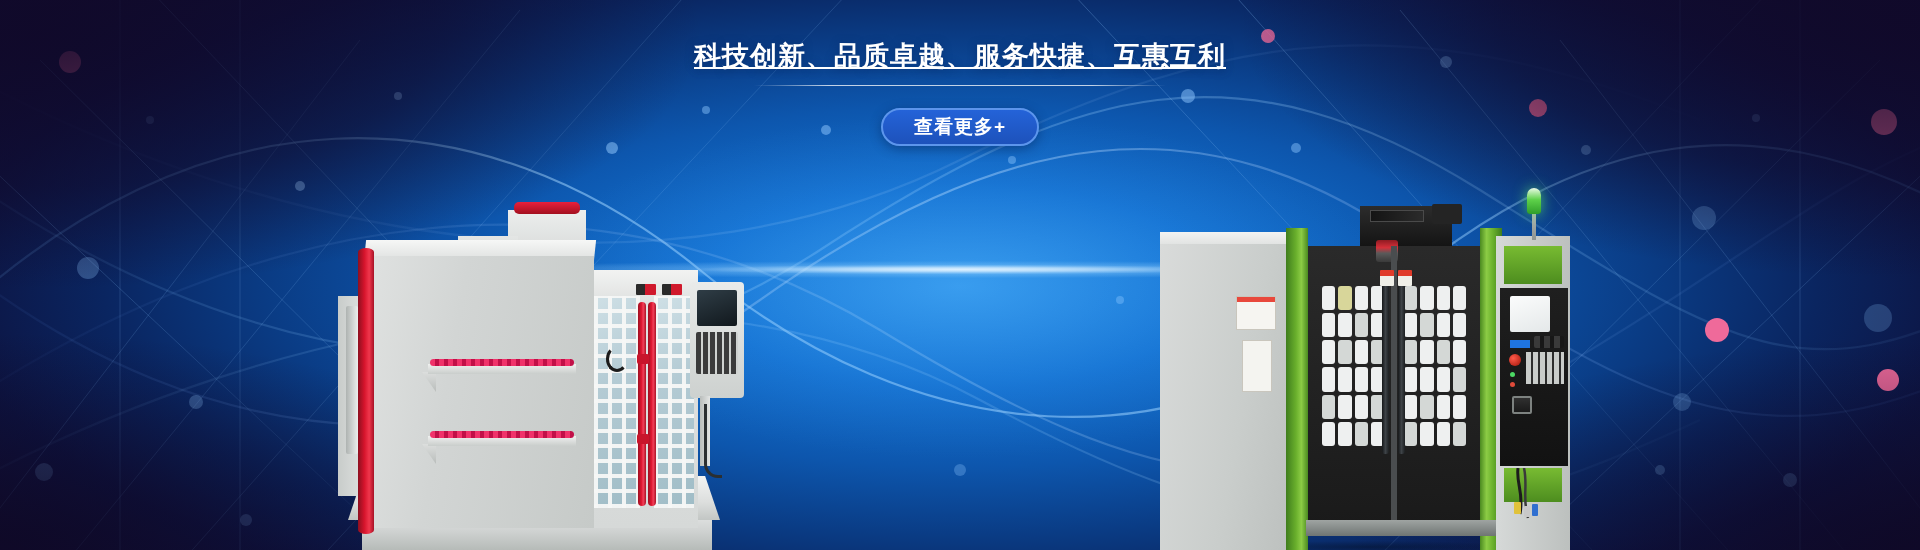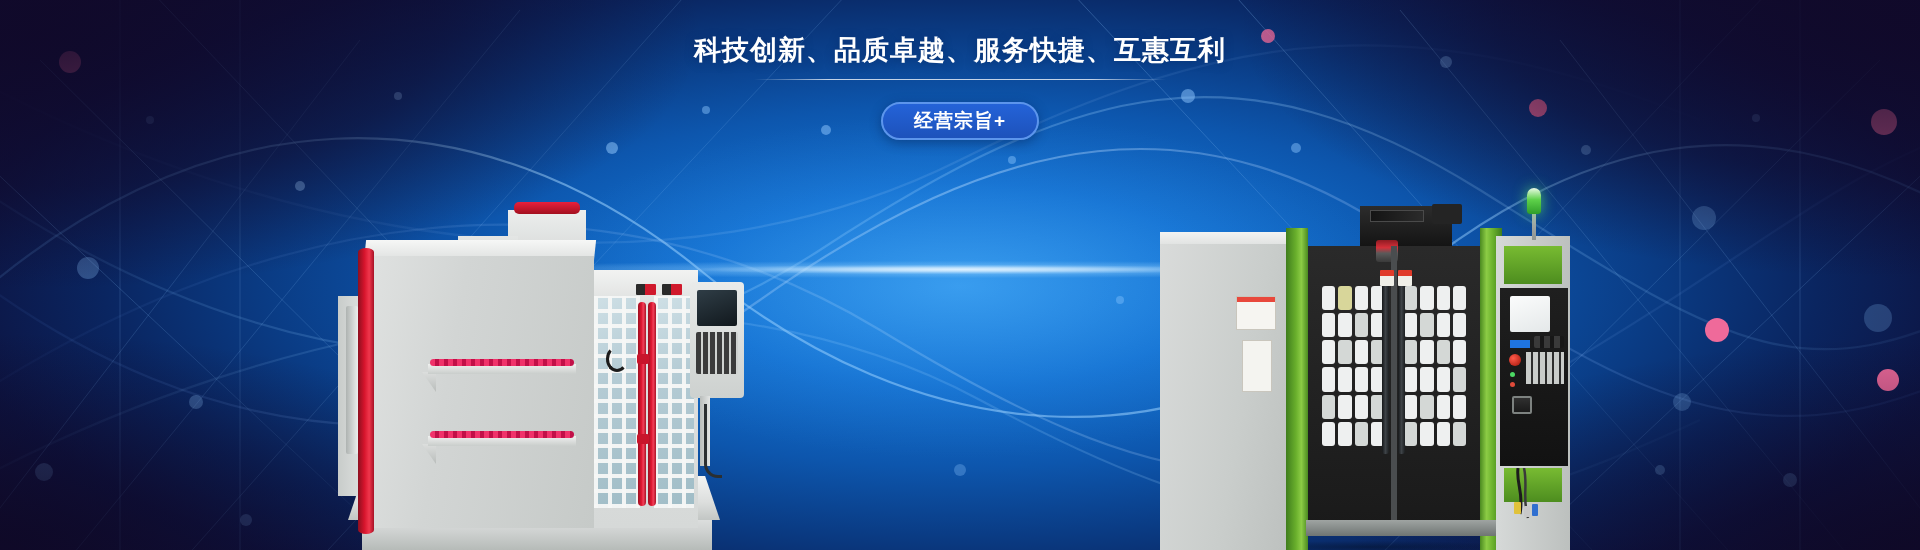--- a/index.html
+++ b/index.html
@@ -183,23 +183,24 @@
   #text-block {
     position:absolute; left:0; top:0; width:1920px; height:550px;
     display:flex; flex-direction:column; align-items:center;
     padding-top:26px;
   }
   .title {
     font-size:62px; font-weight:400; color:#ffffff; letter-spacing:6px;
     line-height:1.18; text-shadow:0 2px 14px rgba(6,34,90,.55);
   }
   .subtitle {
-    margin-top:6px;
+    margin-top:12px;
     font-size:27px; font-weight:700; color:#ffffff; letter-spacing:1px;
     text-shadow:0 1px 8px rgba(6,34,90,.5);
+    text-decoration:underline;
   }
   .divider {
     margin-top:11px; width:412px; height:1px;
     background:linear-gradient(90deg, rgba(255,255,255,0), rgba(255,255,255,.75) 18%, rgba(255,255,255,.75) 82%, rgba(255,255,255,0));
   }
   .tagline {
     margin-top:12px;
     font-size:30px; font-weight:700; color:#ffffff; letter-spacing:.5px;
     text-shadow:0 1px 9px rgba(6,34,90,.55);
   }
@@ -462,16 +463,16 @@
       <rect x="14" y="38" width="6" height="11" fill="#c8c8c8" rx="1"></rect>
       <rect x="22" y="36" width="6" height="12" fill="#2f6fd0" rx="1"></rect>
     </svg>
     <div class="mr-tower-rod"></div>
     <div class="mr-tower-lamp"></div>
   </div>
 
   <div id="text-block">
     <div class="subtitle">科技创新、品质卓越、服务快捷、互惠互利</div>
     <div class="divider"></div>
-    <div class="cta">经营宗旨+</div>
+    <div class="cta">查看更多+</div>
   </div>
 
 </div>
 
 </body></html>

